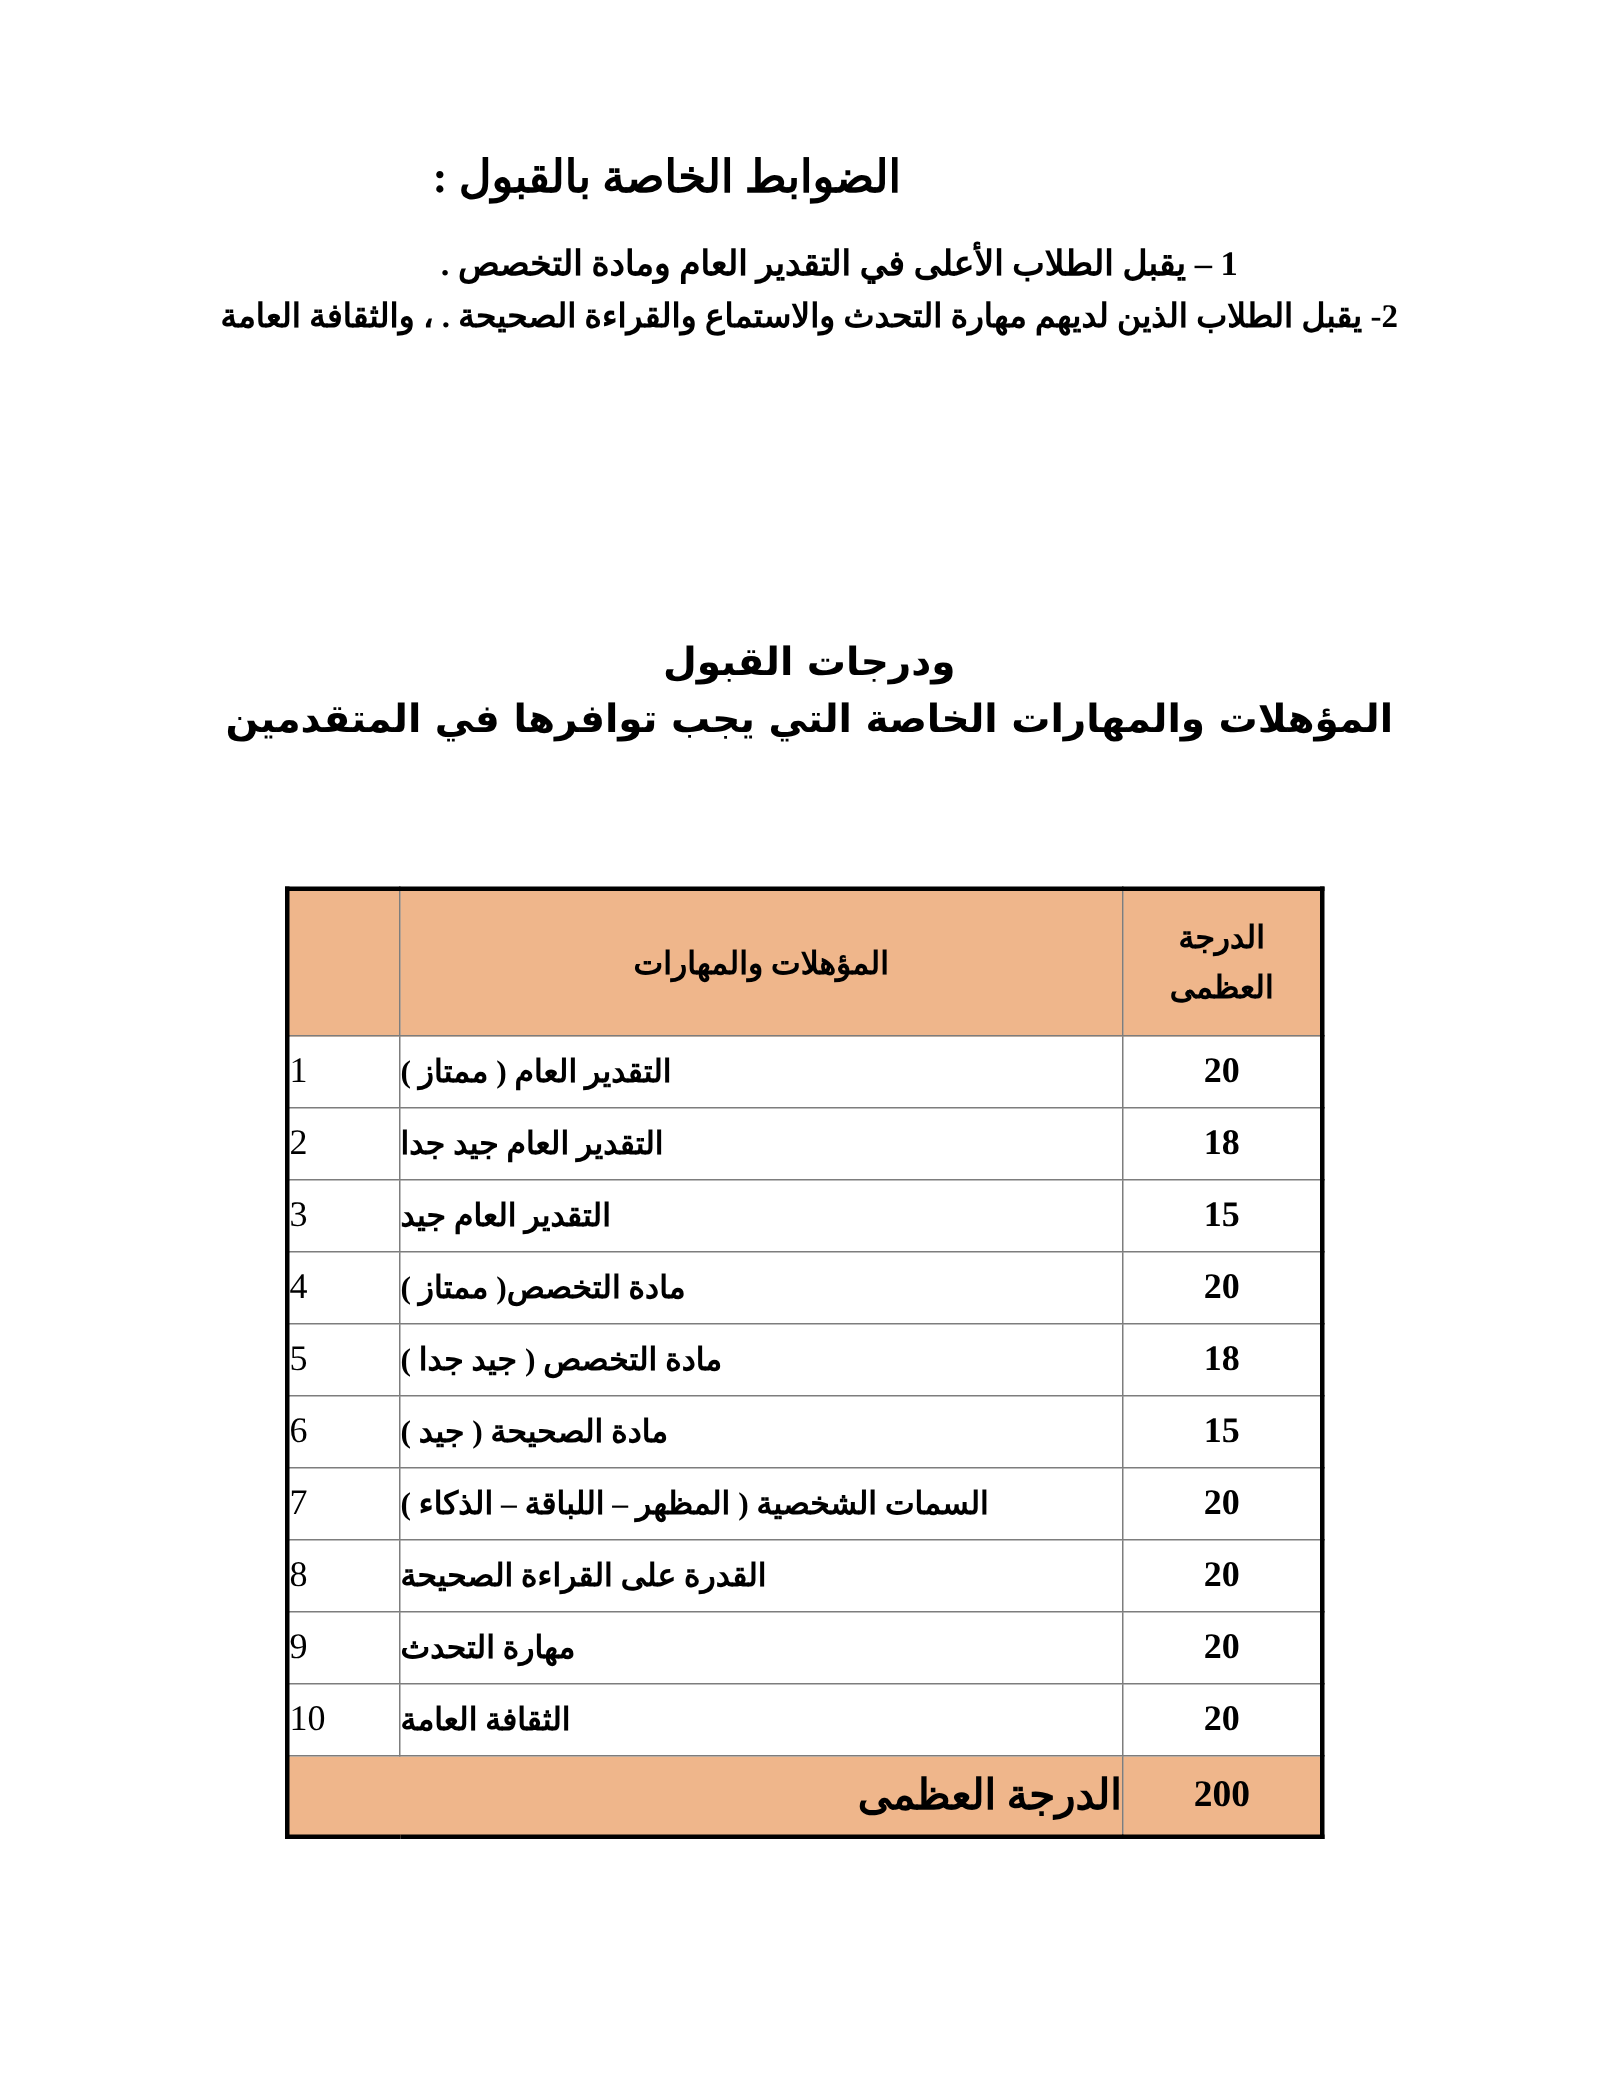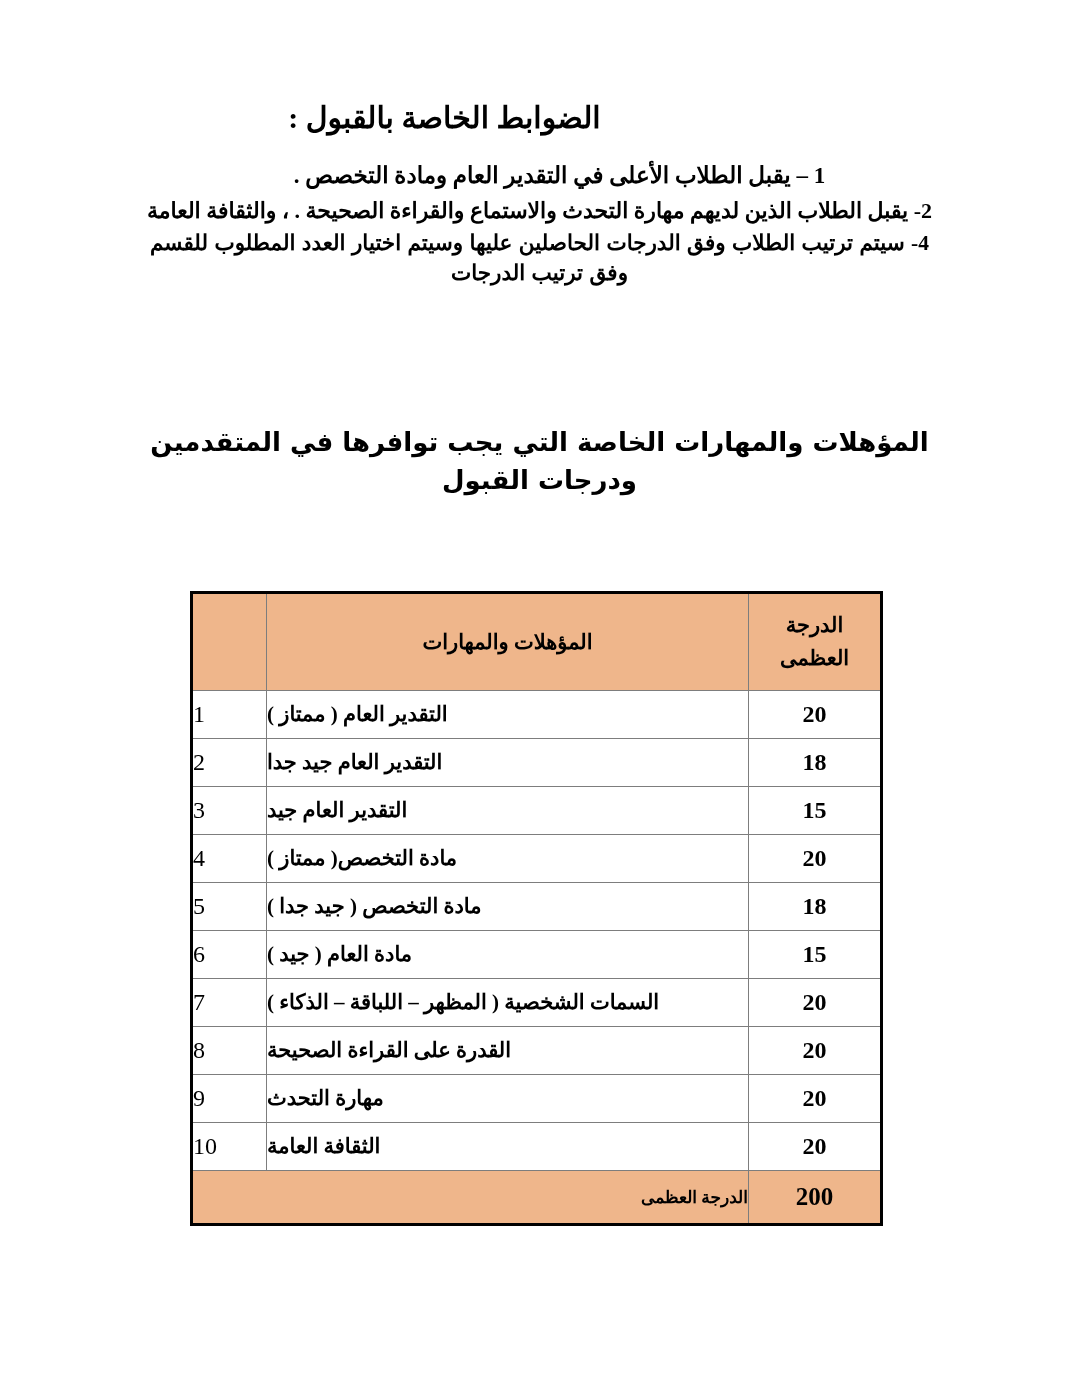--- a/index.html
+++ b/index.html
@@ -173,21 +173,21 @@
     padding-left: 34px;
   }
 
   tr.total-row td {
     background: #EFB68B;
     height: 52px;
   }
   td.total-label {
     font-family: "Liberation Serif", serif;
     font-weight: bold;
-    font-size: 17px;
+    font-size: 28px;
     text-align: right;
     padding-right: 8px;
   }
   td.total-score {
     font-family: "Liberation Serif", serif;
     font-weight: bold;
     font-size: 25px;
     text-align: center;
     padding-left: 34px;
   }
@@ -205,30 +205,26 @@
 
     <p class="clause c1">
       <span>1 – يقبل  الطلاب الأعلى  في التقدير العام ومادة التخصص  .</span>
     </p>
 
     <p class="clause c2">
       <span>2- يقبل الطلاب الذين لديهم مهارة التحدث والاستماع والقراءة الصحيحة . ، والثقافة العامة</span>
     </p>
 
 
-    <p class="clause c4">
-      <span class="ln">4- سيتم ترتيب الطلاب وفق الدرجات الحاصلين عليها وسيتم اختيار العدد المطلوب للقسم</span>
-      <span class="ln2">وفق ترتيب الدرجات</span>
-    </p>
 
   </div>
 
   <div class="section-heading">
+    <span class="hl">ودرجات القبول</span>
     <span class="hl">المؤهلات والمهارات الخاصة التي  يجب توافرها في المتقدمين</span>
-    <span class="hl">ودرجات القبول</span>
   </div>
 
   <div class="grades-table-wrap">
     <table class="grades">
       <colgroup>
         <col class="col-score">
         <col class="col-skill">
         <col class="col-num">
       </colgroup>
       <thead>
@@ -262,21 +258,21 @@
           <td class="cell-skill">مادة التخصص( ممتاز )</td>
           <td class="cell-num">4</td>
         </tr>
         <tr>
           <td class="cell-score">18</td>
           <td class="cell-skill">مادة التخصص ( جيد جدا )</td>
           <td class="cell-num">5</td>
         </tr>
         <tr>
           <td class="cell-score">15</td>
-          <td class="cell-skill">مادة العام ( جيد )</td>
+          <td class="cell-skill">مادة الصحيحة ( جيد )</td>
           <td class="cell-num">6</td>
         </tr>
         <tr>
           <td class="cell-score">20</td>
           <td class="cell-skill">السمات الشخصية (  المظهر – اللباقة – الذكاء )</td>
           <td class="cell-num">7</td>
         </tr>
         <tr>
           <td class="cell-score">20</td>
           <td class="cell-skill">القدرة على القراءة الصحيحة</td>

